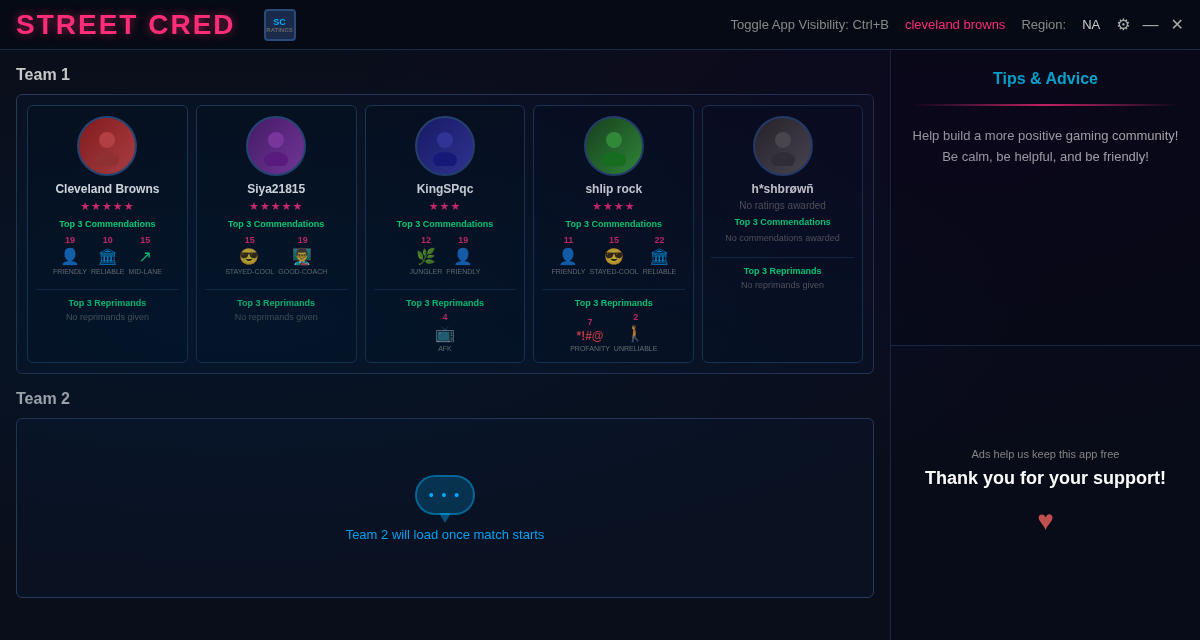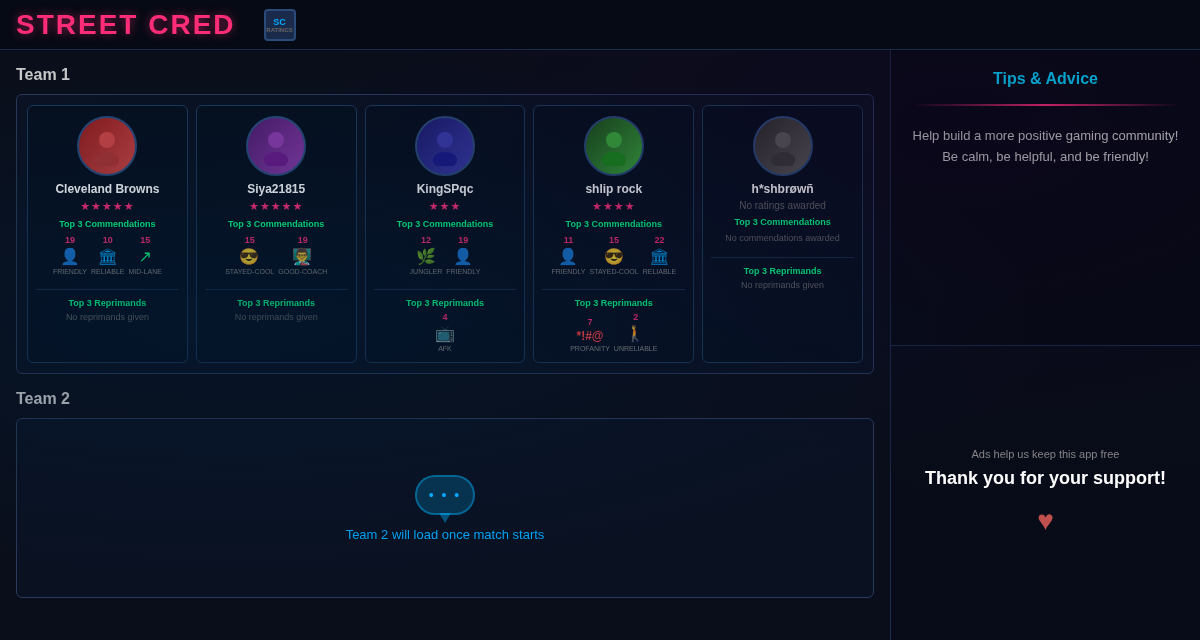--- a/index.html
+++ b/index.html
@@ -373,20 +373,31 @@
 <body>
 
 <header class="header">
   <div class="logo">
     <span class="logo-text">STREET CRED</span>
     <div class="logo-badge">
       <span style="color:#00aaff;font-size:9px;font-weight:900;">SC</span>
       <span style="font-size:6px;color:#666;">RATINGS</span>
     </div>
   </div>
+  <div class="header-right">
+    <span class="toggle-text">Toggle App Visibility: Ctrl+B</span>
+    <span class="cleveland-link">cleveland browns</span>
+    <span style="color:#888;">Region:</span>
+    <span style="color:#ccc;">NA</span>
+    <div class="header-icons">
+      <span class="header-icon">⚙</span>
+      <span class="header-icon">—</span>
+      <span class="header-icon">✕</span>
+    </div>
+  </div>
 </header>
 
 <div class="main-layout">
 
   <div class="content-area">
 
     <div class="team-label">Team 1</div>
     <div class="team-box team1-box">
       <div class="players-row">
 

